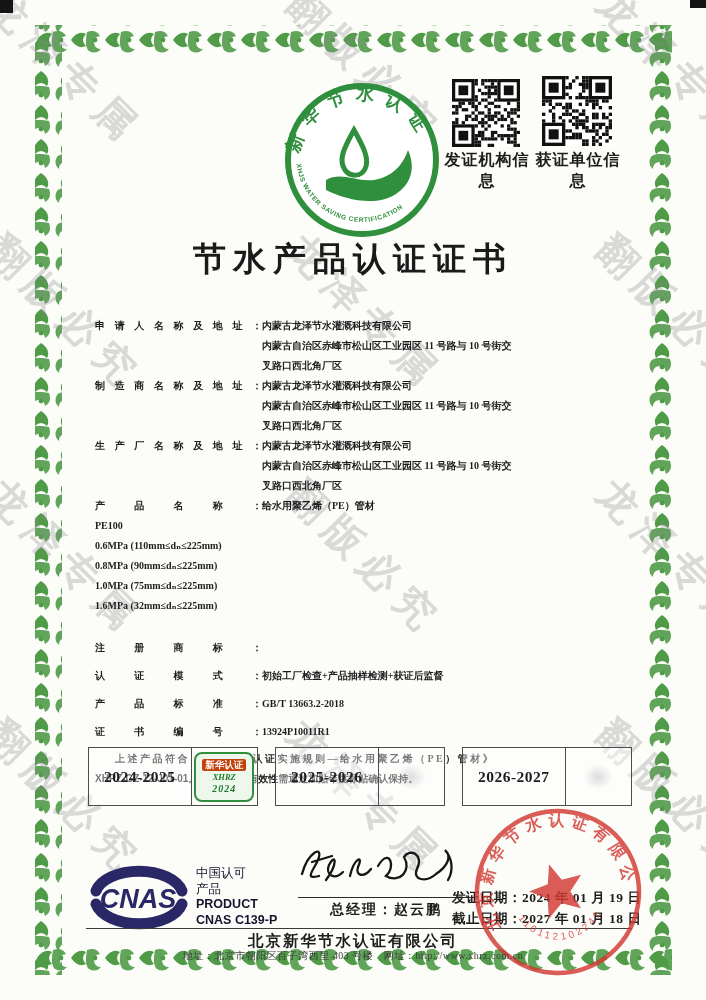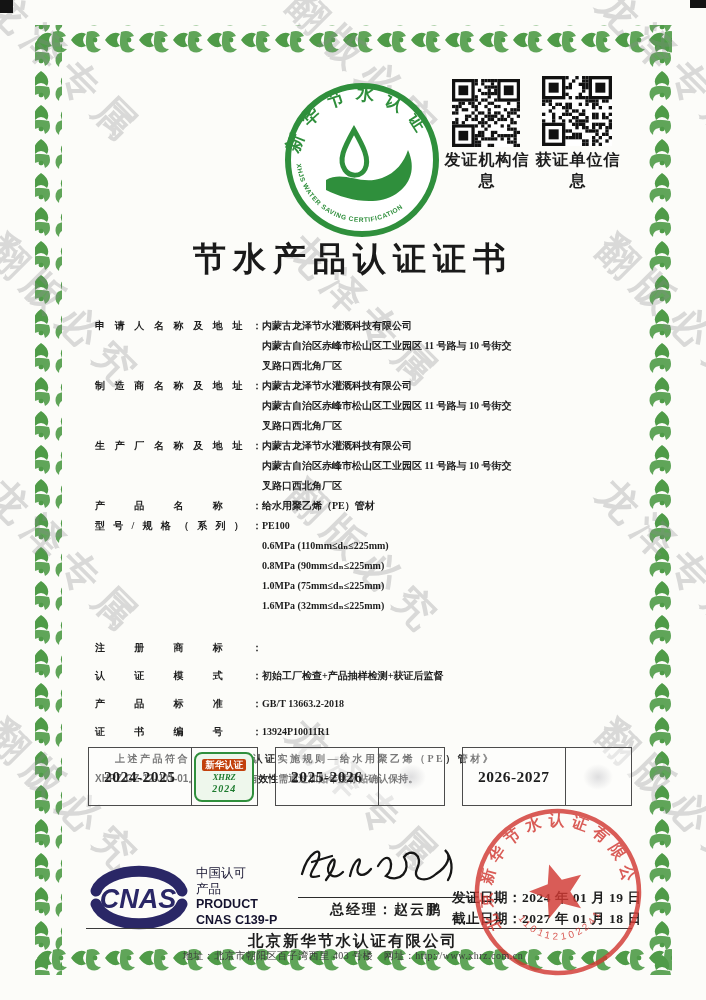--- a/index.html
+++ b/index.html
@@ -443,21 +443,20 @@
           <div>叉路口西北角厂区</div>
       </span>
     </div>
     <div class="frow">
       <span class="flabel">产品名称：</span>
       <span class="fvalue">
           <div>给水用聚乙烯（PE）管材</div>
         </span>
     </div>
     <div class="frow">
-      <span class="flabel">型号/规格（系列）：</span>
       <span class="fvalue">
         <div>PE100</div>
           <div>0.6MPa (110mm≤dₙ≤225mm)</div>
           <div>0.8MPa (90mm≤dₙ≤225mm)</div>
         <div>1.0MPa (75mm≤dₙ≤225mm)</div>
           <div>1.6MPa (32mm≤dₙ≤225mm)</div>
       </span>
     </div>
     <div class="frow gap1">
       <span class="flabel">注册商标：</span>

